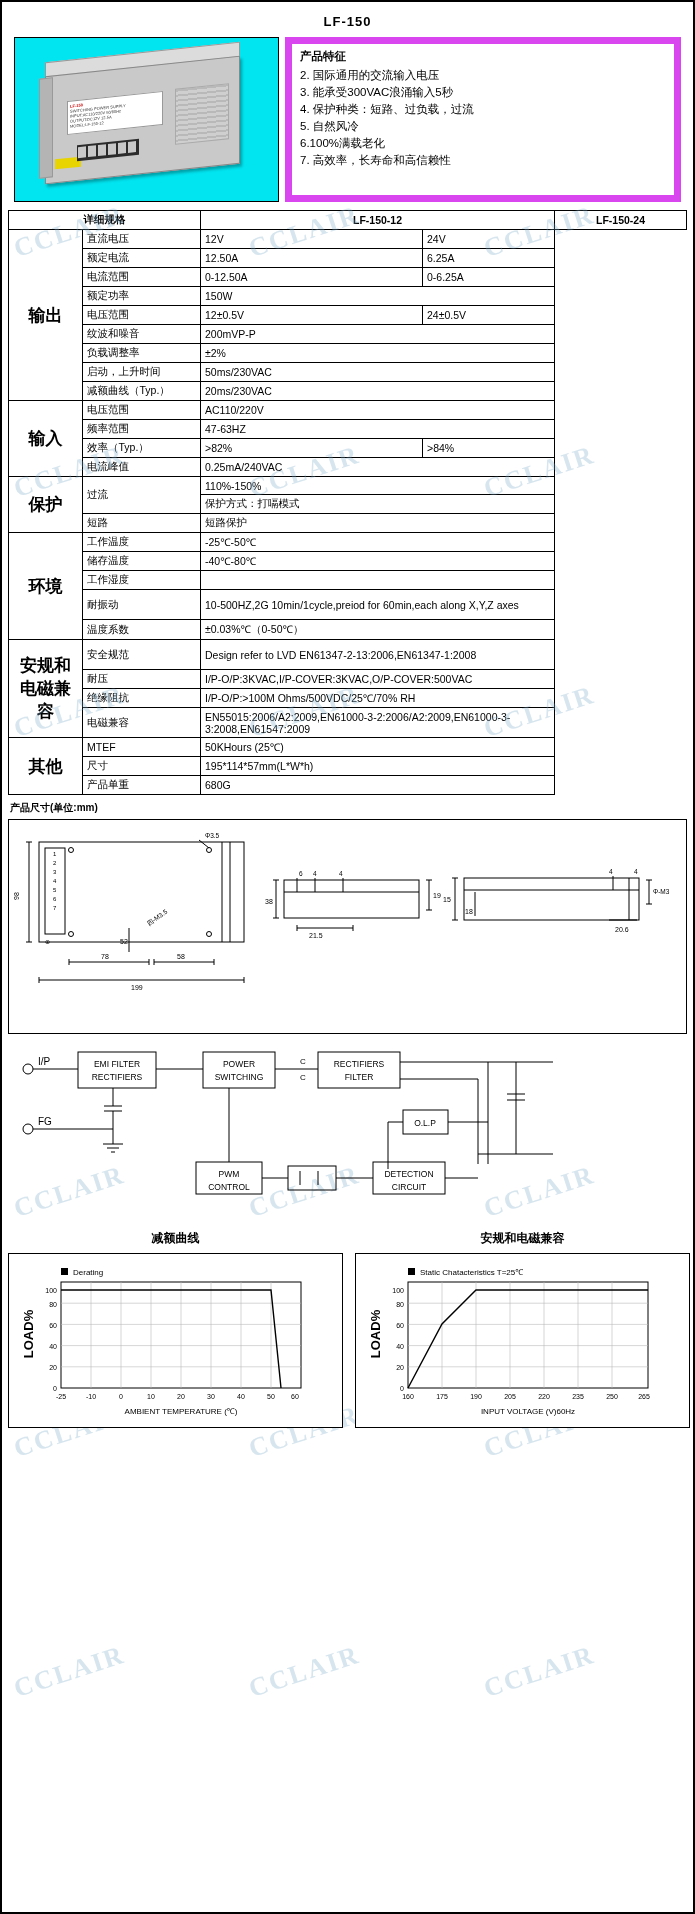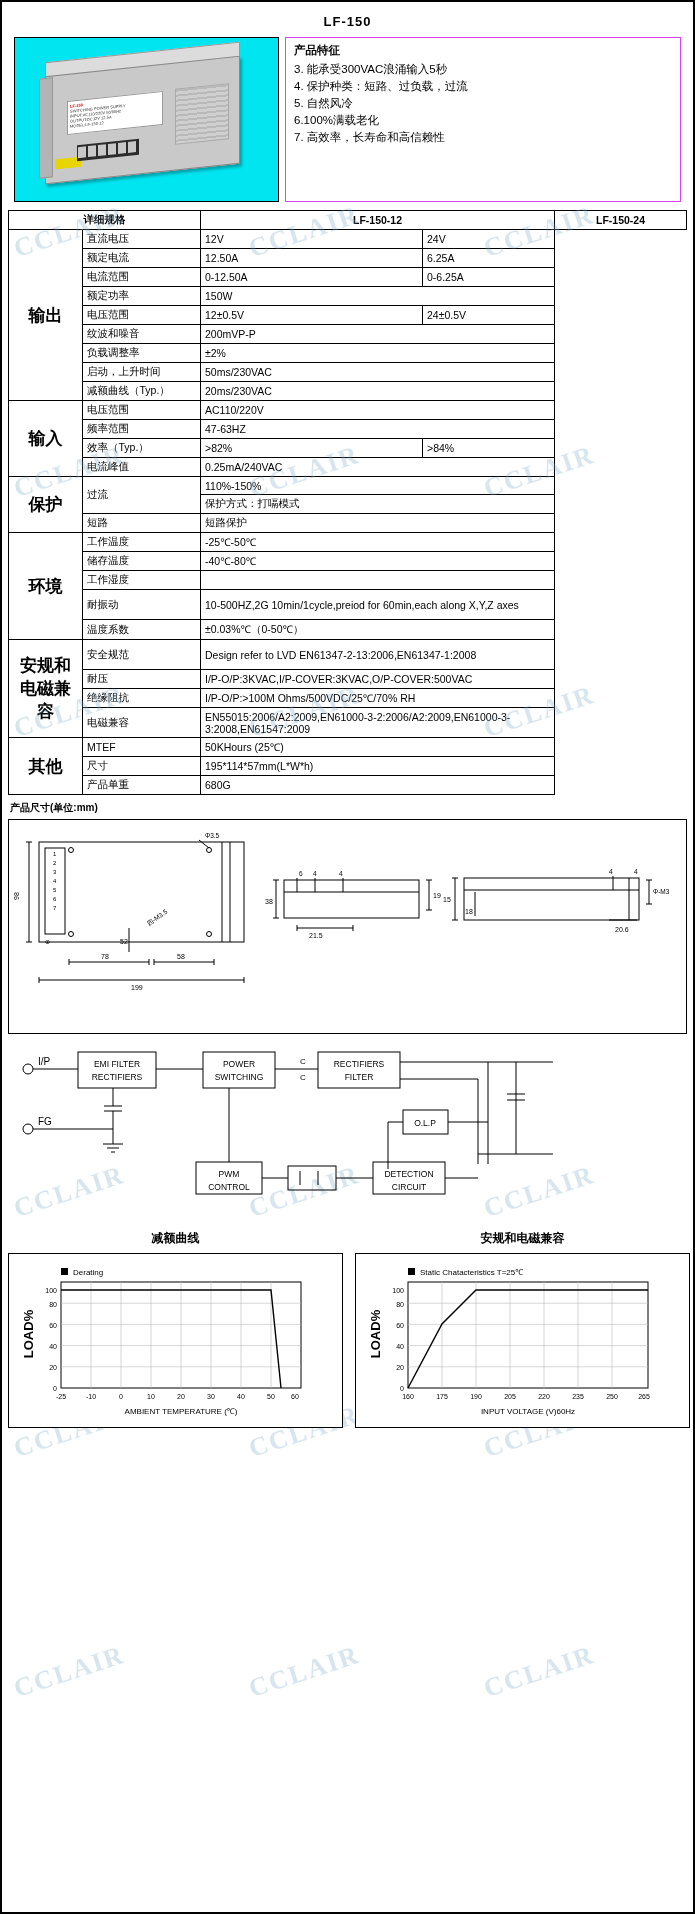--- a/index.html
+++ b/index.html
@@ -101,21 +101,21 @@
   .psu-yellow {
     position:absolute;
     left:40px; top:120px;
     width:26px; height:10px;
     background:#e8d400;
     transform:skewY(-6deg);
   }
 
   .features {
     flex:1;
-    border:1px solid #d946ef;
+    border:7px solid #d946ef;
     margin-left:6px;
     padding:4px 8px;
     line-height:17px;
     font-size:11.5px;
   }
   .features .f-title { font-weight:bold; margin-bottom:2px; }
 
   
   table.spec {
     width:100%;
@@ -208,20 +208,21 @@
           <i></i>
           <i></i>
           <i></i>
           <i></i>
           <i></i>
           <i></i>
         </div>
     </div>
     <div class="features">
       <div class="f-title">产品特征</div>
+      <div>2. 国际通用的交流输入电压</div>
       <div>3. 能承受300VAC浪涌输入5秒</div>
       <div>4. 保护种类：短路、过负载，过流</div>
       <div>5. 自然风冷</div>
       <div>6.100%满载老化</div>
       <div>7. 高效率，长寿命和高信赖性</div>
     </div>
   </div>
 
   <table class="spec">
     <colgroup>

